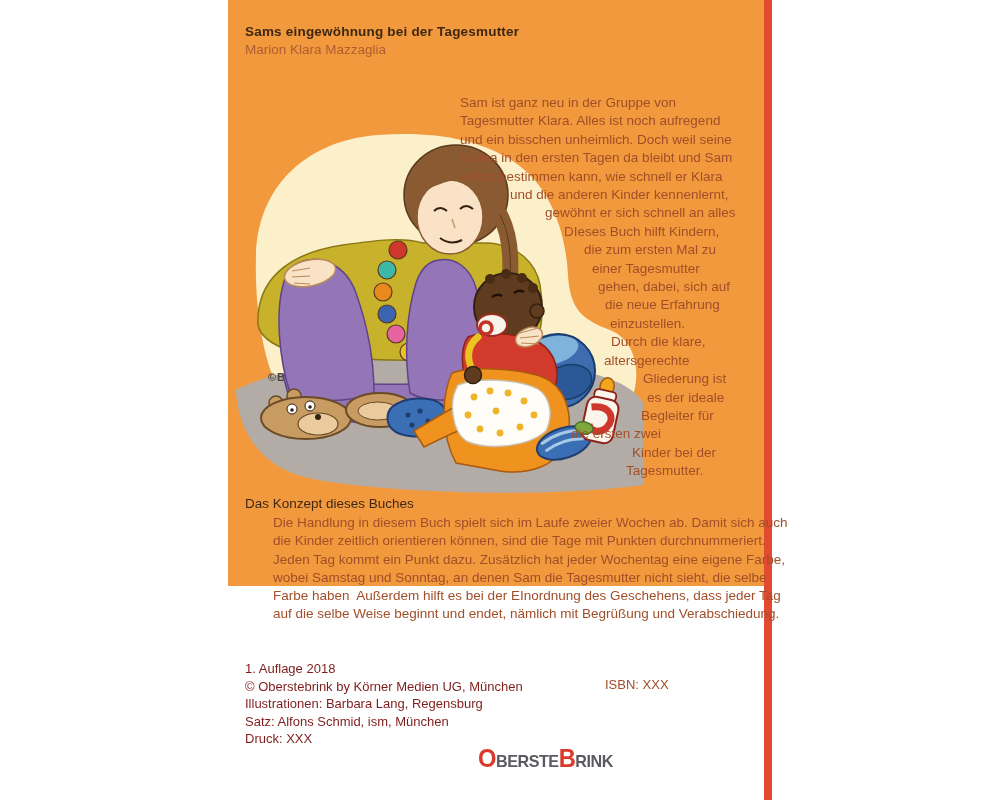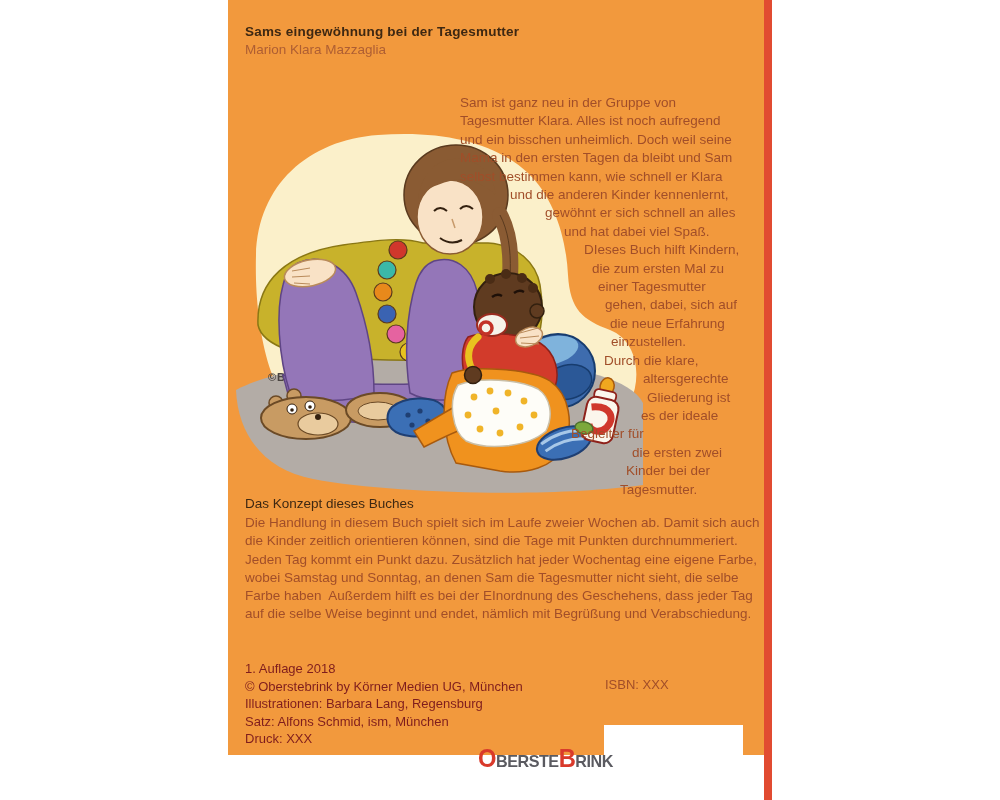--- a/index.html
+++ b/index.html
@@ -3,21 +3,21 @@
 <meta charset="utf-8">
 <style>
   html,body{margin:0;padding:0;}
   body{
     width:1000px;height:800px;position:relative;
     background:#ffffff;
     font-family:"Liberation Sans",sans-serif;
     overflow:hidden;
   }
   .panel{
-    position:absolute;left:228px;top:0;width:536px;height:755px;
+    position:absolute;left:228px;top:0;width:536px;height:586px;
     background:#F2993D;
   }
   .spine{
     position:absolute;left:764px;top:0;width:8px;height:800px;
     background:#E14B31;
   }
   .abs{position:absolute;}
   .book-title{
     left:17px;top:24px;font-size:13.5px;font-weight:bold;color:#3E2812;
     letter-spacing:0.2px;white-space:pre;z-index:3;
@@ -49,21 +49,21 @@
   .intro-block div:nth-child(21){margin-left:166px}
   .intro-block div:nth-child(22){margin-left:160px}
   .concept-heading{
     left:17px;top:496px;font-size:13.5px;font-weight:normal;color:#3E2812;
     white-space:pre;z-index:3;
   }
   .concept-block{
     left:17px;top:514px;z-index:3;
     font-size:13.5px;line-height:18.3px;color:#A14E29;
   }
-  .concept-block div{white-space:pre;}
+  .concept-block div{white-space:pre;margin-left:28px;}
   .imprint-block{
     left:17px;top:660px;z-index:3;
     font-size:13px;line-height:17.5px;color:#7f1d1d;
   }
   .imprint-block div{white-space:pre;}
   .isbn{
     left:377px;top:677px;font-size:13px;color:#A14E29;white-space:pre;z-index:3;
   }
   .barcode-box{
     left:376px;top:725px;width:139px;height:46px;background:#ffffff;z-index:3;
@@ -199,21 +199,20 @@
   </div>
 
   <div class="abs intro-block">
     <div>Sam ist ganz neu in der Gruppe von</div>
     <div>Tagesmutter Klara. Alles ist noch aufregend</div>
     <div>und ein bisschen unheimlich. Doch weil seine</div>
     <div>Mama in den ersten Tagen da bleibt und Sam</div>
     <div>selbst bestimmen kann, wie schnell er Klara</div>
     <div>und die anderen Kinder kennenlernt,</div>
     <div>gewöhnt er sich schnell an alles</div>
-    <div>und hat dabei viel Spaß.</div>
     <div>DIeses Buch hilft Kindern,</div>
     <div>die zum ersten Mal zu</div>
     <div>einer Tagesmutter</div>
     <div>gehen, dabei, sich auf</div>
     <div>die neue Erfahrung</div>
     <div>einzustellen.</div>
     <div>Durch die klare,</div>
     <div>altersgerechte</div>
     <div>Gliederung ist</div>
     <div>es der ideale</div>

